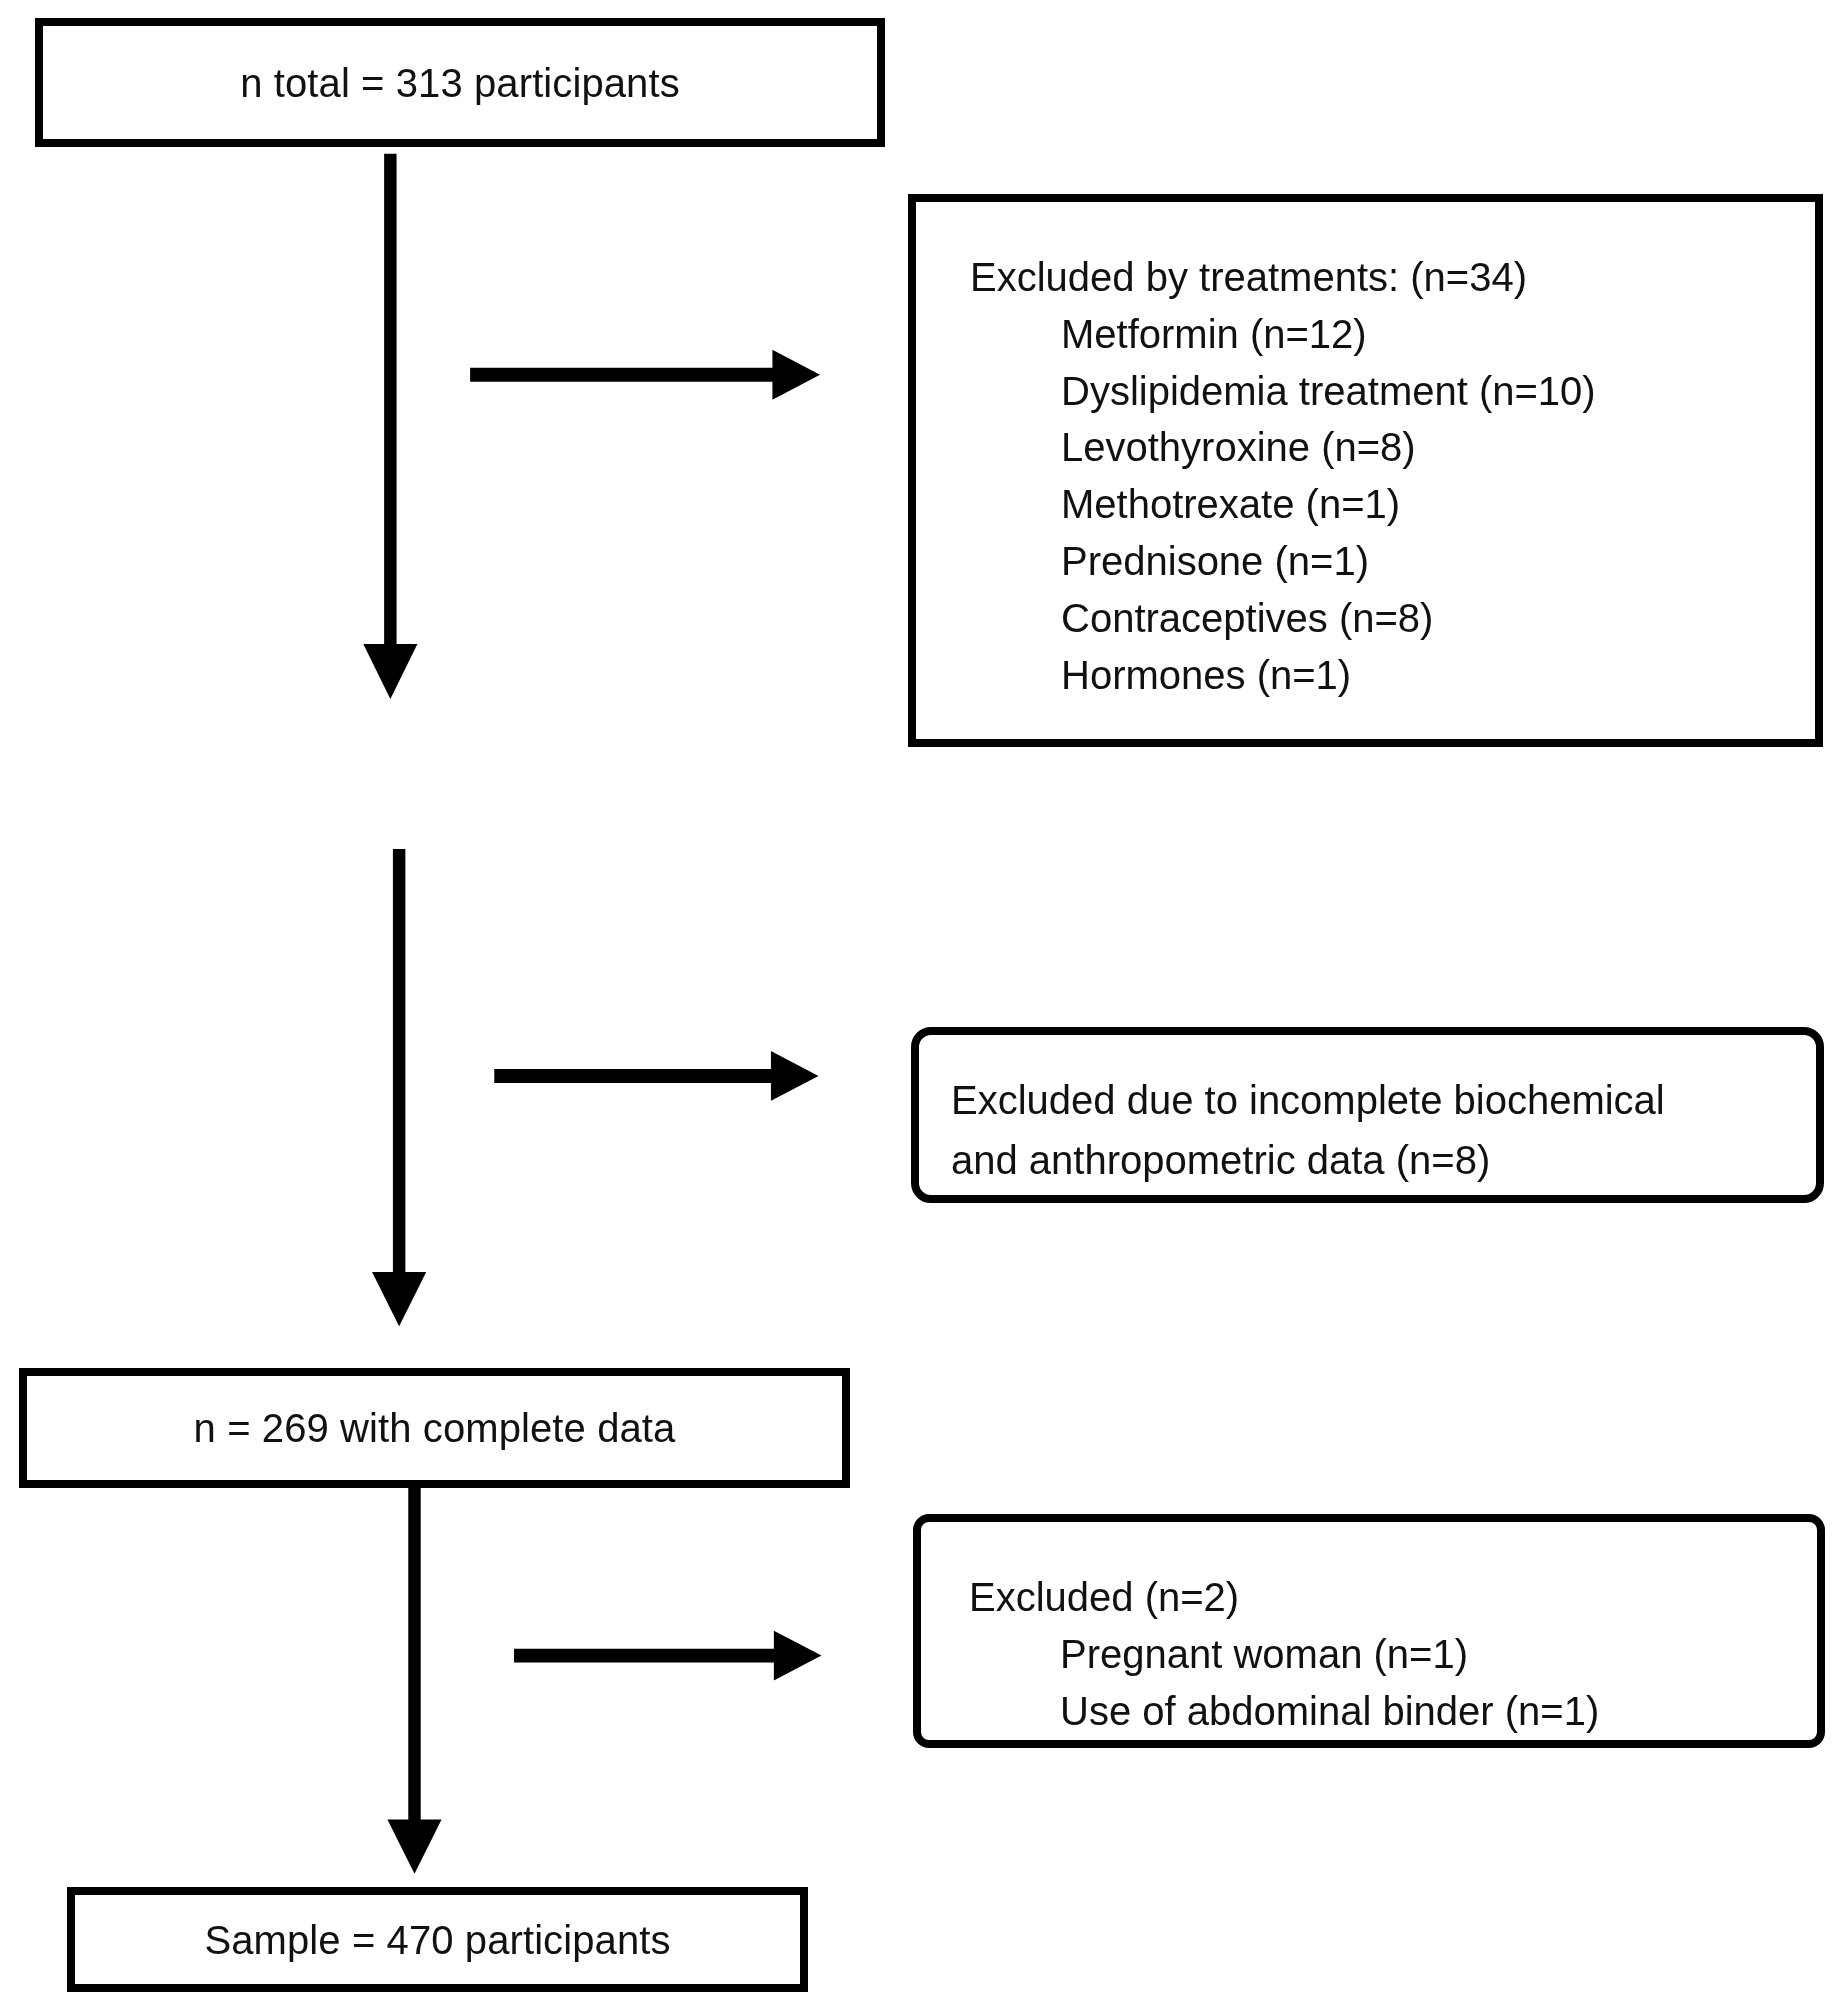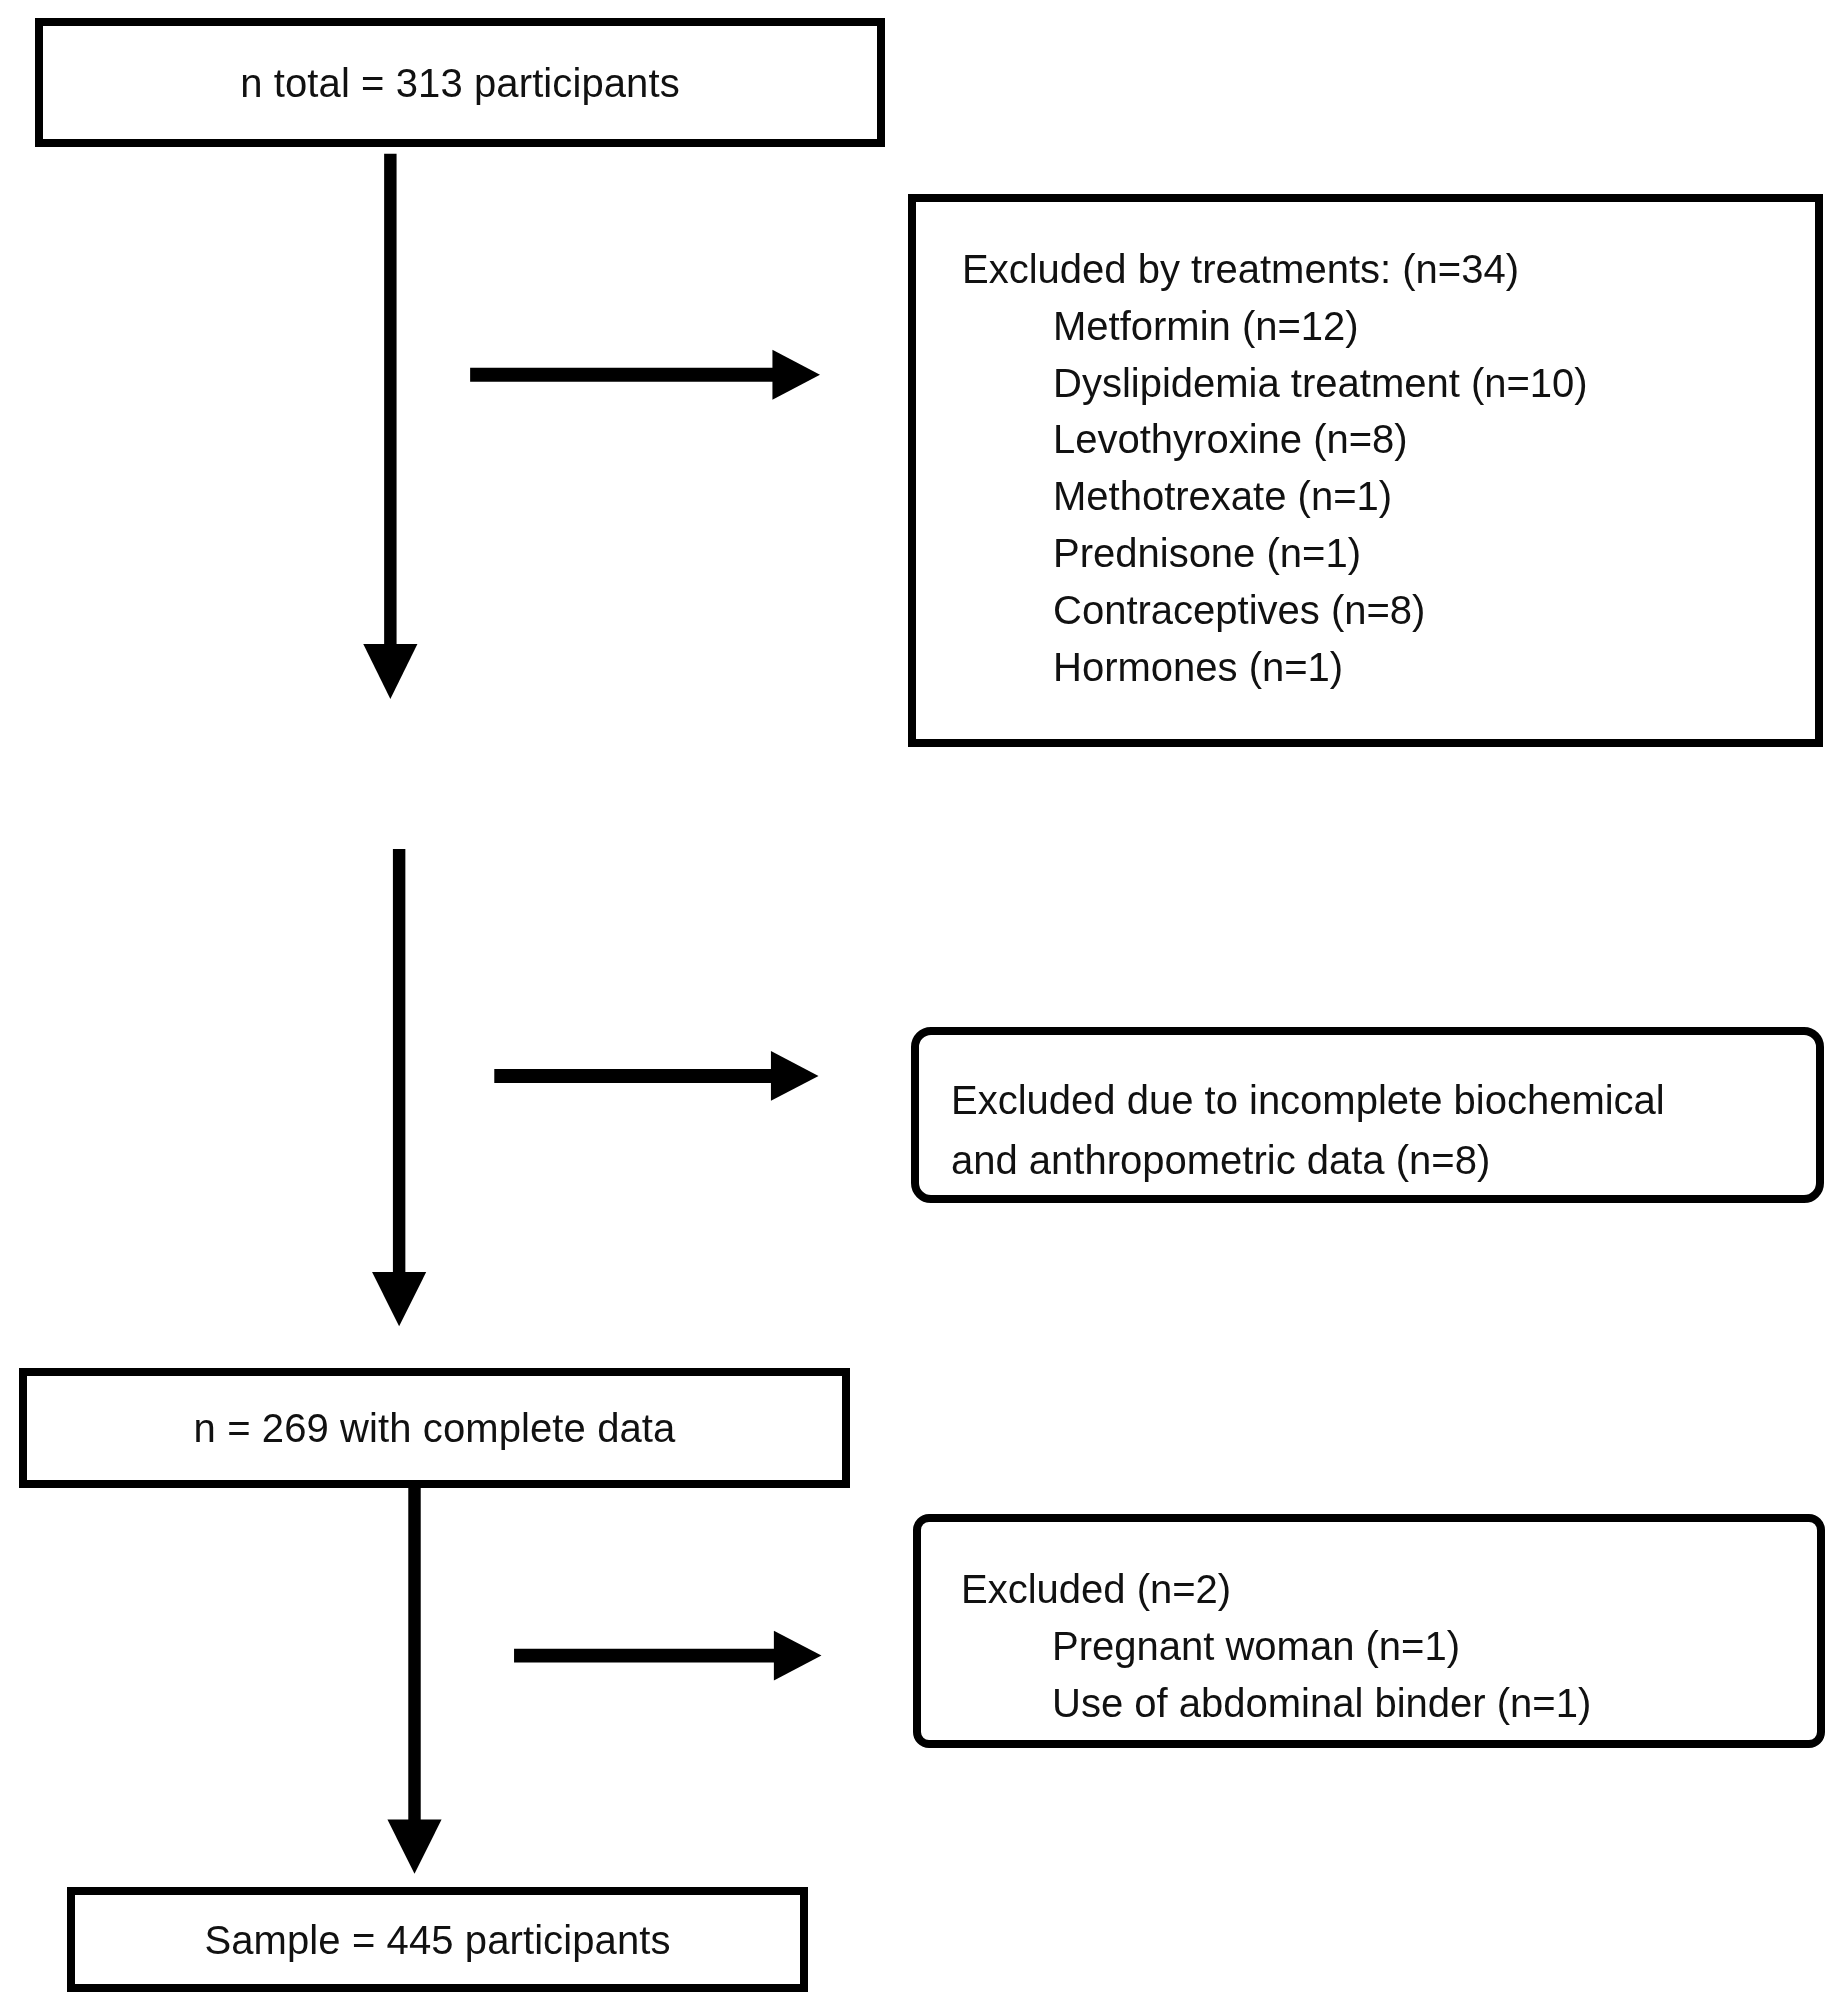--- a/index.html
+++ b/index.html
@@ -37,21 +37,21 @@
     flex-direction: column;
   }
   .fc-label {
     font-size: 40px;
     line-height: 1.05;
     letter-spacing: 0.1px;
     white-space: nowrap;
     color: #111111;
   }
   .fc-list {
-    margin: 8px;
+    margin: 16px;
     padding: 0;
     list-style: none;
     width: 100%;
   }
   .fc-list li {
     font-size: 40px;
     line-height: 1.42;
     color: #111111;
     white-space: nowrap;
   }
@@ -139,17 +139,17 @@
 
   <div class="fc-box listbox" style="left:913px; top:1514px; width:912px; height:234px; padding:31px 26px 0 32px;border-radius:16px;">
     <ul class="fc-list">
       <li>Excluded (n=2)</li>
       <li class="indent">Pregnant woman (n=1)</li>
       <li class="indent">Use of abdominal binder (n=1)</li>
     </ul>
   </div>
 
   <div class="fc-box centered" style="left:67px; top:1887px; width:741px; height:105px;">
-    <span class="fc-label">Sample = 445 participants</span>
+    <span class="fc-label">Sample = 470 participants</span>
   </div>
 
 </div>
 
 
 </body></html>

